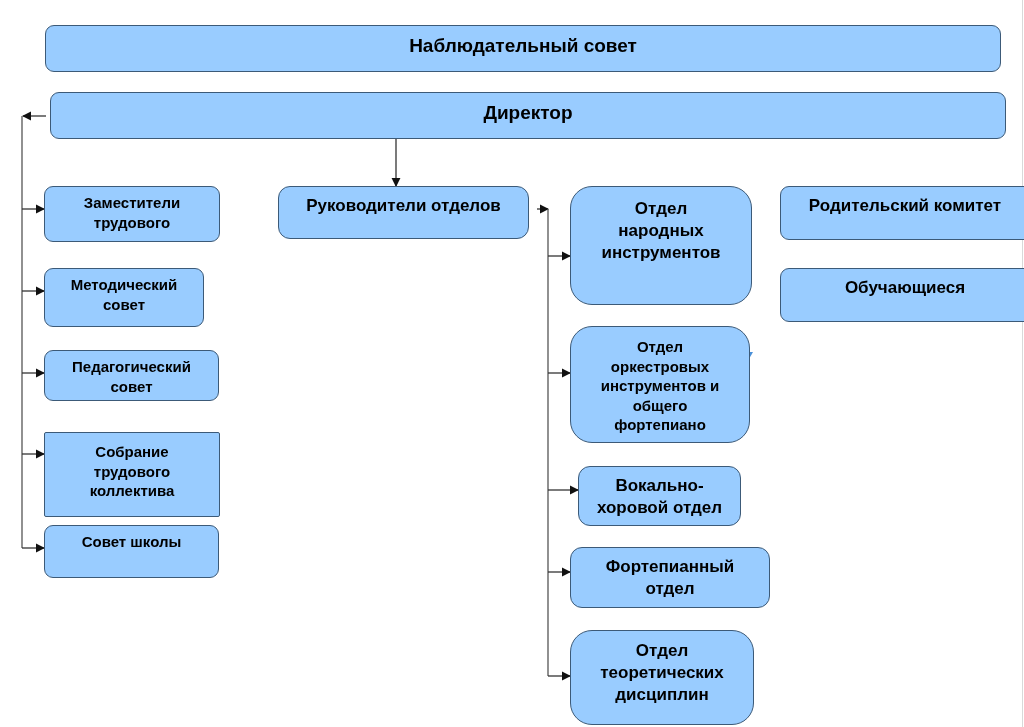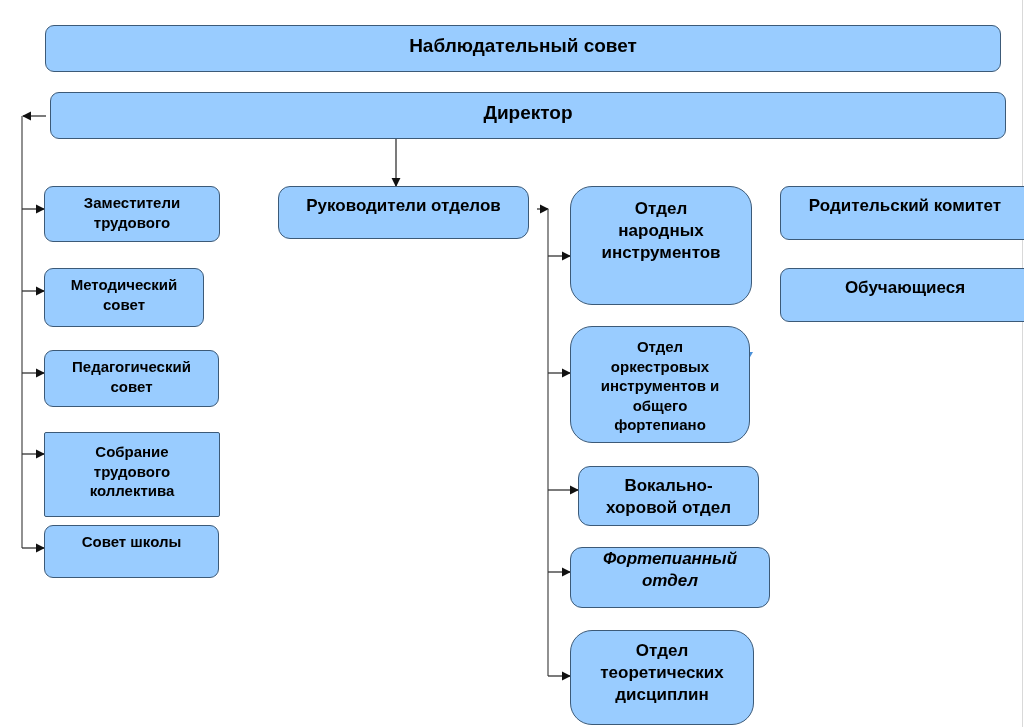--- a/index.html
+++ b/index.html
@@ -71,21 +71,21 @@
 </div>
 
 <div class="node small" style="left:44px; top:186px; width:176px; height:56px;">
   <span>Заместители
 трудового</span>
 </div>
 <div class="node small" style="left:44px; top:268px; width:160px; height:59px;">
   <span>Методический
 совет</span>
 </div>
-<div class="node small" style="left:44px; top:350px; width:175px; height:57px;">
+<div class="node small" style="left:44px; top:350px; width:175px; height:51px;">
   <span>Педагогический
 совет</span>
 </div>
 <div class="node small" style="left:44px; top:432px; width:176px; height:85px; border-radius:2px; padding-top:9px;">
   <span>Собрание
 трудового
 коллектива</span>
 </div>
 <div class="node small" style="left:44px; top:525px; width:175px; height:53px;">
   <span>Совет школы</span>
@@ -100,25 +100,25 @@
 народных
 инструментов</span>
 </div>
 <div class="node big" style="left:570px; top:326px; width:180px; height:117px; padding-top:10px; font-size:15px;">
   <span>Отдел
 оркестровых
 инструментов и
 общего
 фортепиано</span>
 </div>
-<div class="node med" style="left:578px; top:466px; width:181px; height:60px; padding-top:8px;">
+<div class="node med" style="left:578px; top:466px; width:163px; height:60px; padding-top:8px;">
   <span>Вокально-
 хоровой отдел</span>
 </div>
-<div class="node med" style="left:570px; top:547px; width:200px; height:61px; font-style:italic;">
+<div class="node med" style="left:570px; top:547px; width:200px; height:61px; padding-top:8px;">
   <span>Фортепианный
 отдел</span>
 </div>
 <div class="node big" style="left:570px; top:630px; width:184px; height:95px; padding-top:9px;">
   <span>Отдел
 теоретических
 дисциплин</span>
 </div>
 
 <div class="node med" style="left:780px; top:186px; width:250px; height:54px; padding-top:8px; border-radius:9px 0 0 9px;">

